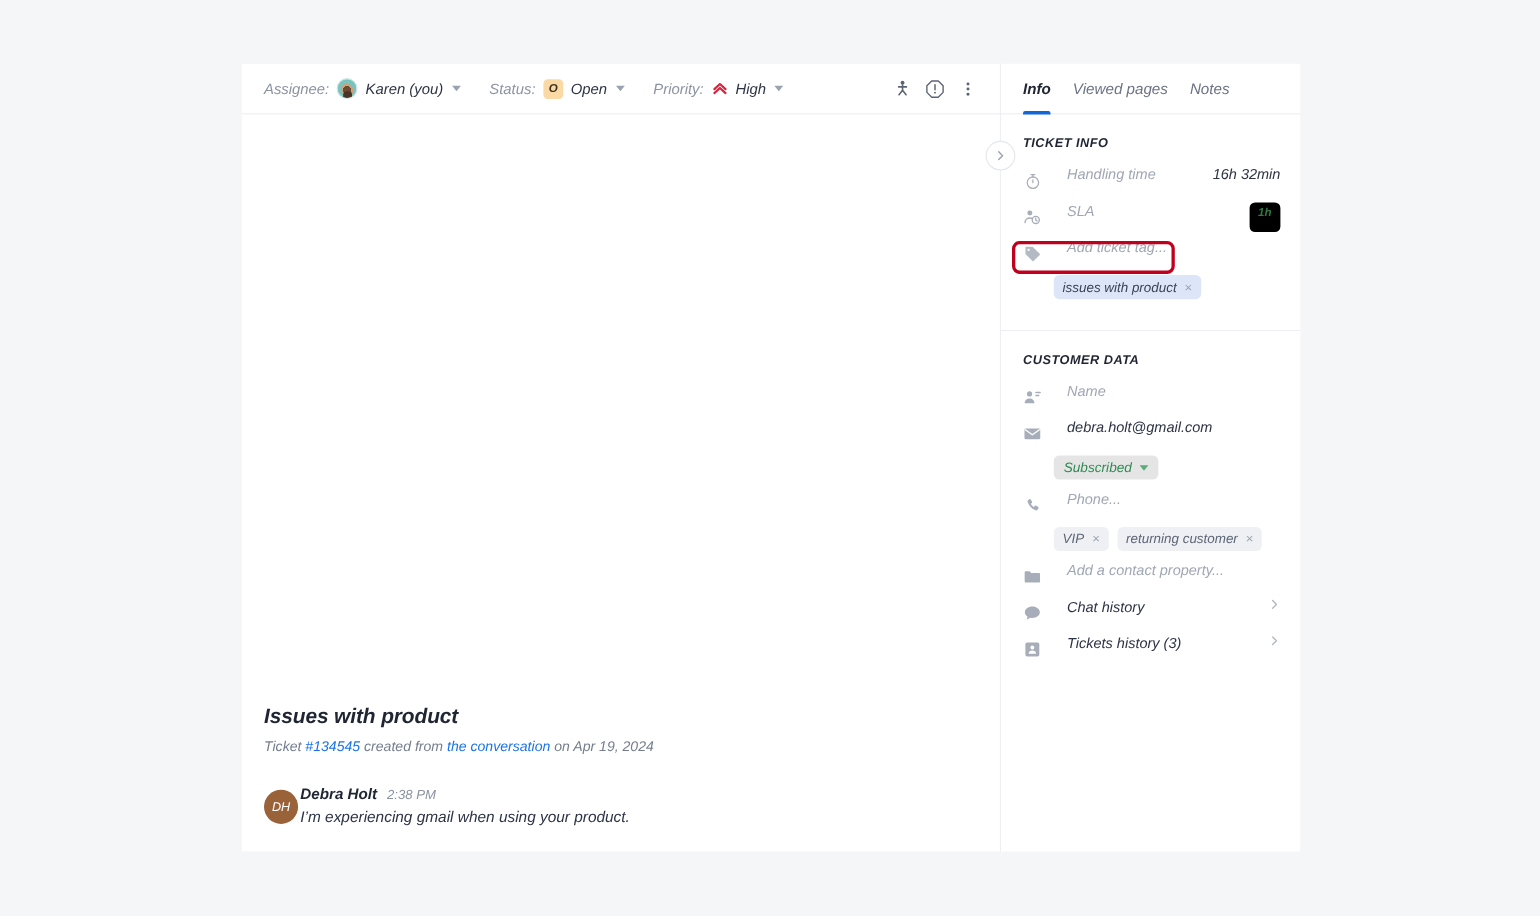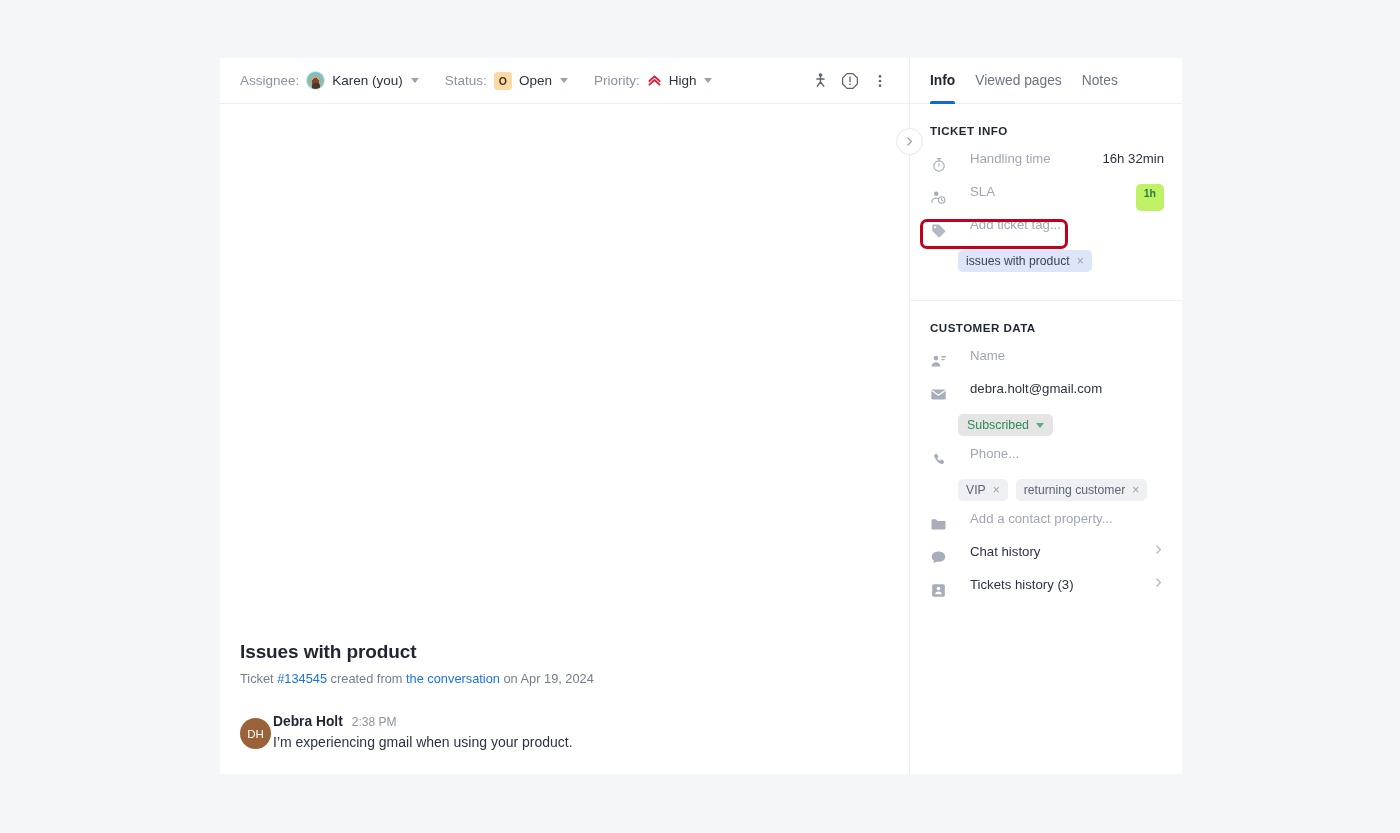--- a/index.html
+++ b/index.html
@@ -10,20 +10,21 @@
     -webkit-font-smoothing: antialiased;
   }
 
   .app-card {
     position: absolute;
     left: 220px; top: 58px;
     width: 962px; height: 716px;
     background: #ffffff;
     display: flex;
     overflow: visible;
+    font-style: italic;
   }
 
   
   .conversation-col {
     width: 690px;
     height: 100%;
     display: flex;
     flex-direction: column;
     border-right: 1px solid #eceef1;
     position: relative;
@@ -173,21 +174,21 @@
     width: 17px; flex: 0 0 17px;
     display: flex; align-items: center; justify-content: center;
     color: #a7aeba;
   }
   .row .rlabel { font-size: 13.2px; color: #2c3344; white-space: nowrap; }
   .row .rlabel.muted { color: #a0a7b4; }
   .row .rvalue { margin-left: auto; font-size: 13.2px; color: #2c3344; }
   .row.clickable { cursor: pointer; }
 
   .badge-green {
-    background: #bef264; color: #2c7a46;
+    background: #000000; color: #2c7a46;
     font-size: 10.5px; font-weight: bold;
     padding: 3px 8px; border-radius: 5px;
     margin-left: auto;
   }
 
   .chev-right { color: #b3b9c4; margin-left: auto; display: flex; }
 
   .tag-row { display: flex; flex-wrap: wrap; gap: 8px; padding-left: 28px; margin: 2px 0 10px 0; }
   .chip {
     display: inline-flex; align-items: center; gap: 7px;

